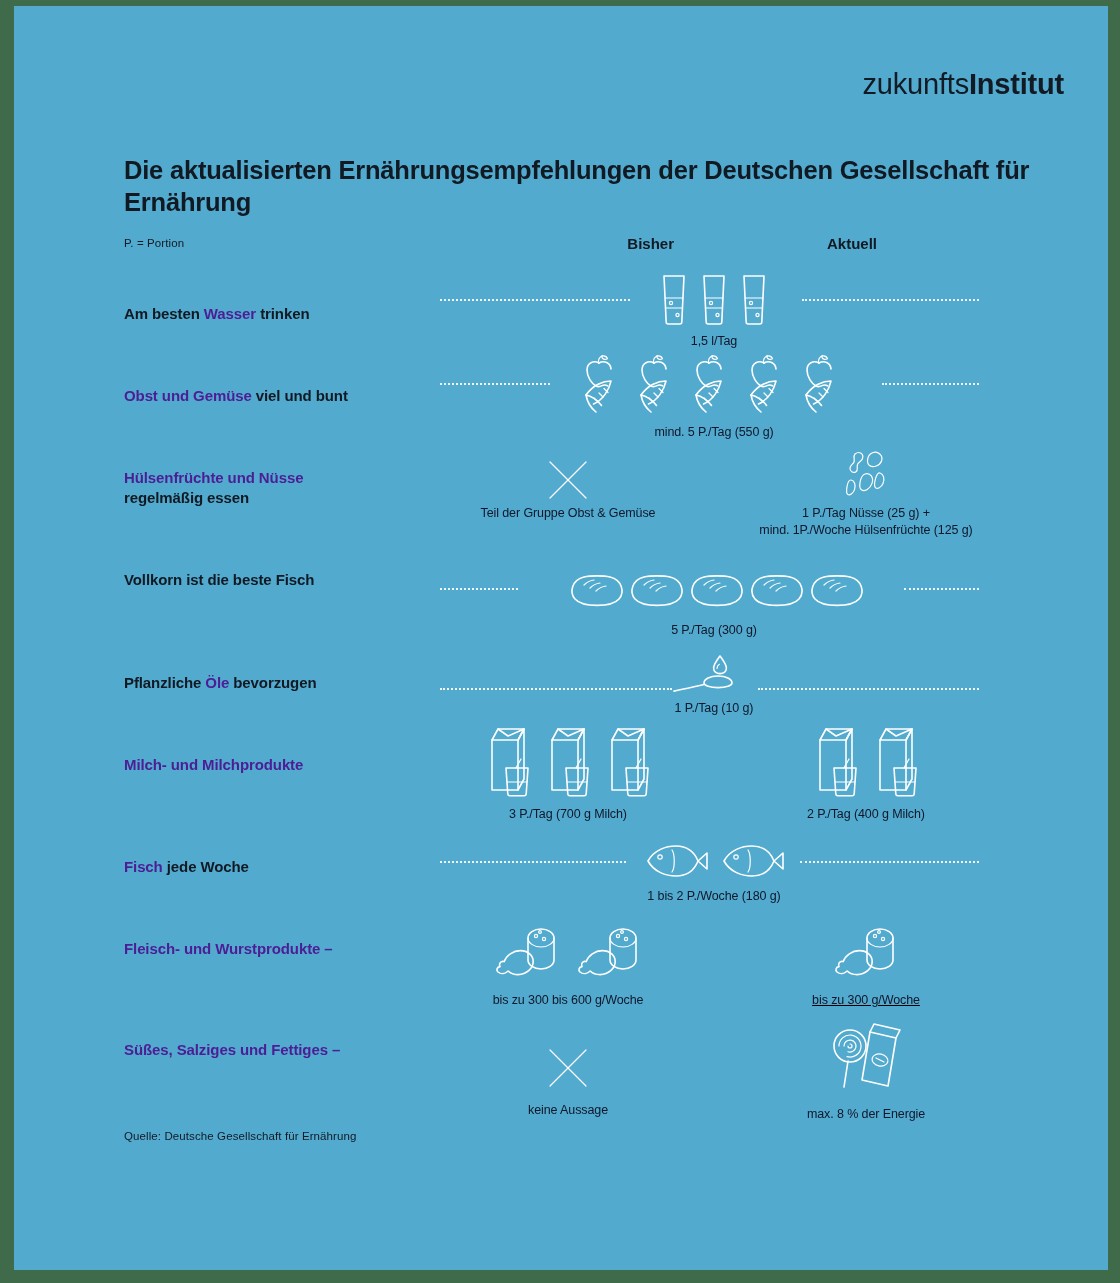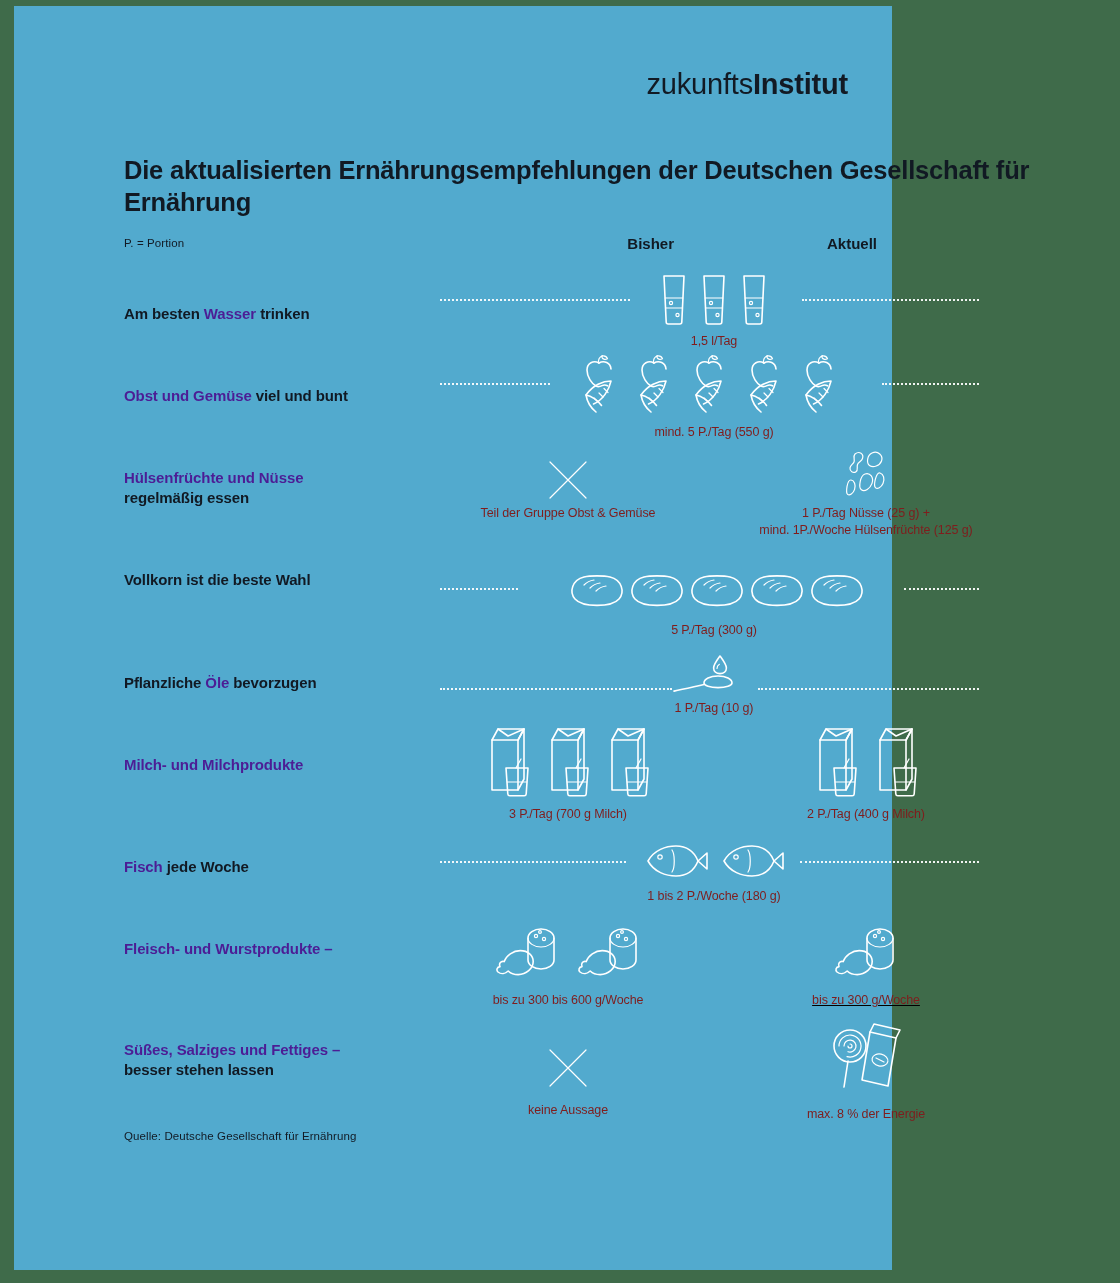--- a/index.html
+++ b/index.html
@@ -10,21 +10,21 @@
     overflow: hidden;
   }
   #canvas {
     position: relative;
     width: 1120px; height: 1283px;
     background: #3f6b4a;
   }
   #board {
     position: absolute;
     left: 14px; top: 6px;
-    width: 878px; height: 1264px;
+    width: 1094px; height: 1264px;
     background: #52aace;
   }
   
   #logo {
     position: absolute; right: 44px; top: 62px;
     font-size: 29px; letter-spacing: -0.2px;
     color: #121a24; white-space: nowrap;
   }
   #logo .lw-light { font-weight: 400; }
   #logo .lw-bold  { font-weight: 700; }
@@ -65,21 +65,21 @@
   }
   .cell {
     position: absolute; width: 300px;
     text-align: center;
   }
   .cell-icons {
     display: flex; justify-content: center; align-items: flex-end;
     gap: 4px; height: 64px;
   }
   .cap {
-    font-size: 12.5px; color: #7f1d1d; line-height: 1.34;
+    font-size: 12.5px; color: #0f172a; line-height: 1.34;
     margin-top: 5px; letter-spacing: -0.1px; white-space: nowrap;
   }
   .cap.wrap { white-space: normal; }
   svg { display: block; overflow: visible; }
   .ln { fill: none; stroke: #ffffff; stroke-width: 1.6;
         stroke-linecap: round; stroke-linejoin: round; }
   .ln-thin { fill: none; stroke: #ffffff; stroke-width: 1.2;
         stroke-linecap: round; stroke-linejoin: round; }
 
   #source {
@@ -251,21 +251,21 @@
           </svg>
         </span>
       </div>
       <div class="cap wrap" style="margin-top:3px;">1 P./Tag Nüsse (25 g) +</div>
       <div class="cap wrap" style="margin-top:0;">mind. 1P./Woche Hülsenfrüchte (125 g)</div>
     </div>
   </div>
 
   <div class="row" style="top:0;">
     <div class="row-label" style="top:564px;">
-      <div class="t-dark">Vollkorn ist die beste Wahl</div>
+      <div class="t-dark">Vollkorn ist die beste Fisch</div>
     </div>
     <div class="dots" style="left:426px; top:582px; width:78px;"></div>
     <div class="dots" style="left:890px; top:582px; width:75px;"></div>
     <div class="cell" style="left:550px; top:556px;">
       <div class="cell-icons" style="gap:2px; height:48px;">
         <span>
               <svg width="58" height="42" viewBox="0 0 58 42">
                 <path class="ln" d="M10 31 c-6 -7 -3 -19 9 -22 c6 -1.5 20 -1.5 26 0 c12 3 15 15 9 22 c-4 4.6 -11 6.4 -22 6.4 c-11 0 -18 -1.8 -22 -6.4 Z"></path>
                 <path class="ln-thin" d="M19 17 c3 -3 6.5 -4.5 10 -5"></path>
                 <path class="ln-thin" d="M25 20 c3 -3 6.5 -4.5 10 -5"></path>
@@ -472,21 +472,20 @@
               </svg>
             </span>
       </div>
       <div class="cap" style="margin-top:10px;">bis zu 300 g/Woche</div>
     </div>
   </div>
 
   <div class="row" style="top:0;">
     <div class="row-label" style="top:1034px;">
       <div class="t-white">Süßes, Salziges und Fettiges –</div>
-      <div class="t-dark">besser stehen lassen</div>
     </div>
     <div class="cell" style="left:404px; top:1032px;">
       <div class="cell-icons" style="height:52px;">
         <span>
               <svg width="44" height="44" viewBox="0 0 44 44">
                 <path class="ln-thin" d="M4 4 L40 40 M40 4 L4 40"></path>
               </svg>
             </span>
       </div>
       <div class="cap" style="margin-top:12px;">keine Aussage</div>

